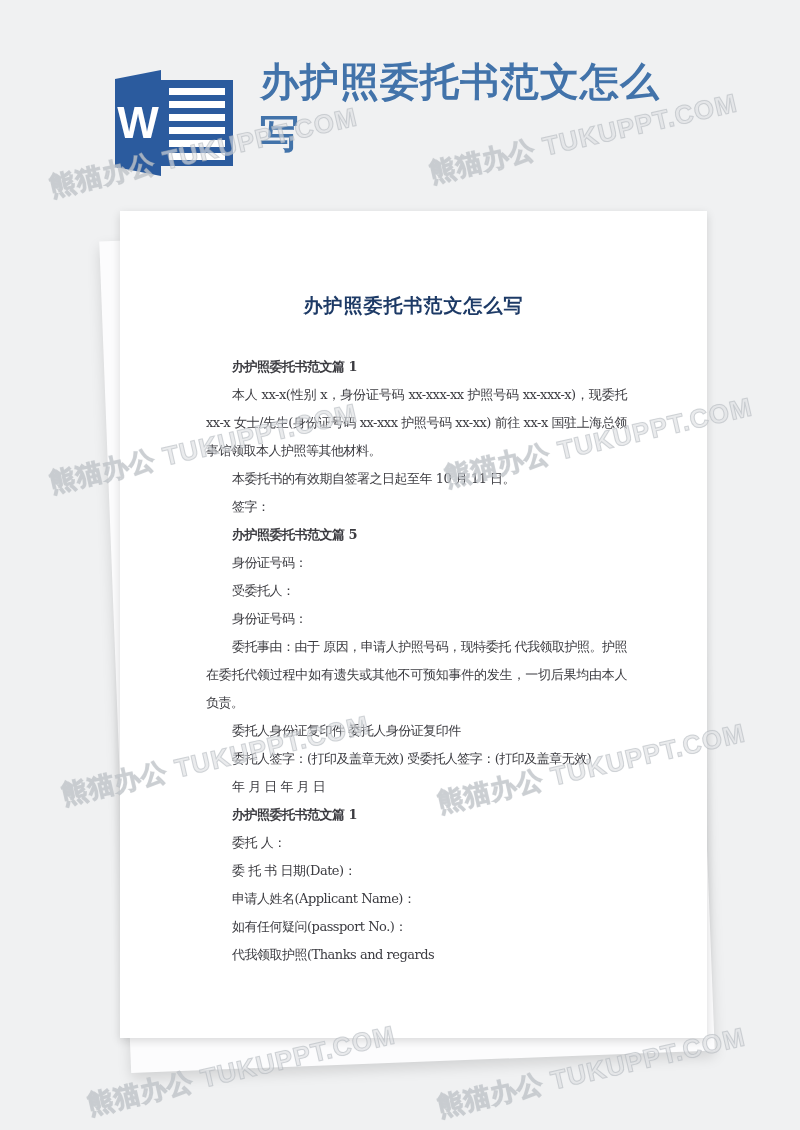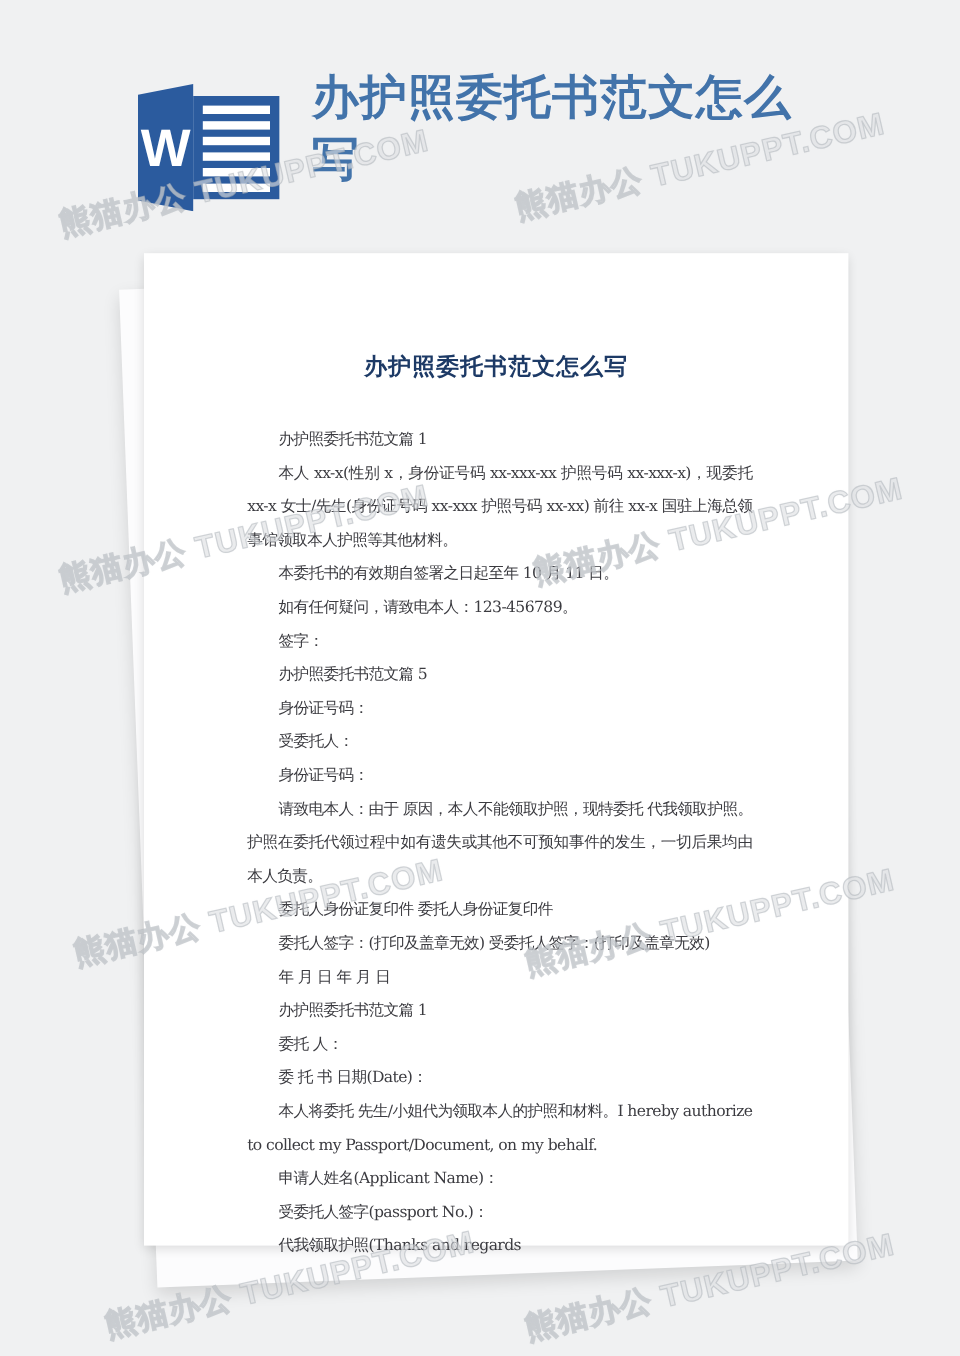--- a/index.html
+++ b/index.html
@@ -41,21 +41,21 @@
     font-family:"Liberation Sans",sans-serif;
   }
   .doc-body{
     margin:34px 80px 0 86px;
     font-family:"DejaVu Serif","Liberation Serif",serif;
     font-size:13px;letter-spacing:-0.5px;line-height:28px;
     color:var(--body-text);
     text-align:justify;
   }
   .doc-body p{margin:0;text-indent:2em;}
-  .doc-body p.heading{font-weight:normal;}
+  .doc-body p.heading{font-weight:bold;}
   
   .wm-layer{position:absolute;left:0;top:0;width:800px;height:1130px;pointer-events:none;z-index:10;}
   .wm{
     position:absolute;white-space:nowrap;
     font-family:"Liberation Sans",sans-serif;font-weight:bold;
     font-size:26px;letter-spacing:1px;
     color:rgba(255,255,255,0.40);
     -webkit-text-stroke:1px rgba(172,177,184,0.50);
     text-shadow:0 0 1px rgba(168,173,180,0.40);
     transform:rotate(-13deg);transform-origin:0 50%;
@@ -67,36 +67,34 @@
 <div class="stage">
 
   <div class="back-page"></div>
 
   <div class="doc-page">
     <h2 class="doc-title">办护照委托书范文怎么写</h2>
     <div class="doc-body">
         <p class="heading">办护照委托书范文篇 1</p>
         <p class="">本人 xx-x(性别 x，身份证号码 xx-xxx-xx 护照号码 xx-xxx-x)，现委托 xx-x 女士/先生(身份证号码 xx-xxx 护照号码 xx-xx) 前往 xx-x 国驻上海总领事馆领取本人护照等其他材料。</p>
         <p class="">本委托书的有效期自签署之日起至年 10 月 11 日。</p>
-        <p class="">如有任何疑问，请致电本人：123-456789。</p>
         <p class="">签字：</p>
         <p class="heading">办护照委托书范文篇 5</p>
         <p class="">身份证号码：</p>
         <p class="">受委托人：</p>
         <p class="">身份证号码：</p>
-        <p class="">请致电本人：由于 原因，本人不能领取护照，现特委托 代我领取护照。护照在委托代领过程中如有遗失或其他不可预知事件的发生，一切后果均由本人负责。</p>
+        <p class="">委托事由：由于 原因，申请人护照号码，现特委托 代我领取护照。护照在委托代领过程中如有遗失或其他不可预知事件的发生，一切后果均由本人负责。</p>
         <p class="">委托人身份证复印件 委托人身份证复印件</p>
         <p class="">委托人签字：(打印及盖章无效) 受委托人签字：(打印及盖章无效)</p>
         <p class="">年 月 日 年 月 日</p>
         <p class="heading">办护照委托书范文篇 1</p>
         <p class="">委托 人：</p>
         <p class="">委 托 书 日期(Date)：</p>
-        <p class="">本人将委托 先生/小姐代为领取本人的护照和材料。I hereby authorize to collect my Passport/Document, on my behalf.</p>
         <p class="">申请人姓名(Applicant Name)：</p>
-        <p class="">受委托人签字(passport No.)：</p>
+        <p class="">如有任何疑问(passport No.)：</p>
         <p class="">代我领取护照(Thanks and regards</p>
       </div>
   </div>
 
   <div class="header">
     <svg class="word-icon" viewBox="0 0 118 106" xmlns="http://www.w3.org/2000/svg">
       <g>
         <rect x="46" y="10" width="72" height="86" fill="var(--accent)"></rect>
         <rect x="54" y="18" width="56" height="7" fill="#ffffff"></rect>
         <rect x="54" y="31" width="56" height="7" fill="#ffffff"></rect>

